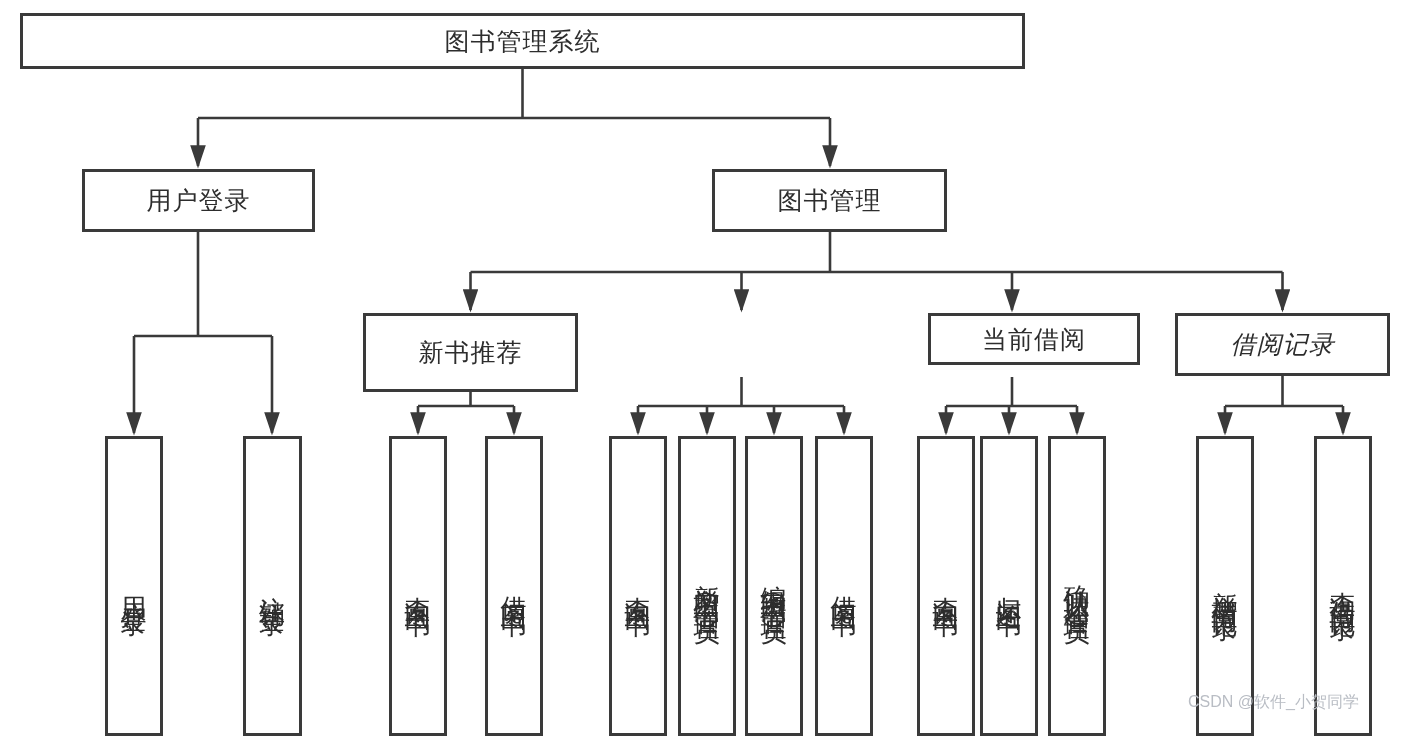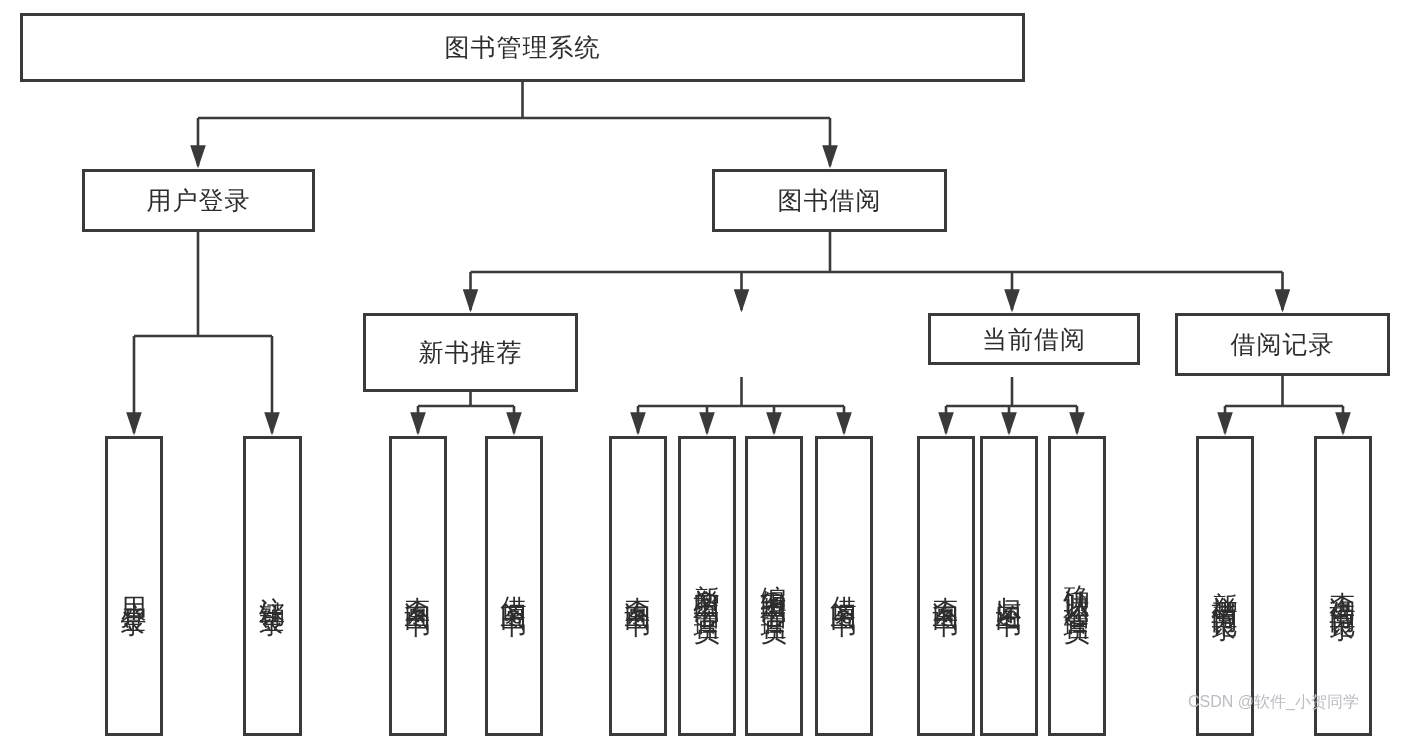--- a/index.html
+++ b/index.html
@@ -109,38 +109,38 @@
     <path d="M946,406 V433" marker-end="url(#arw)"></path>
     <path d="M1009,406 V433" marker-end="url(#arw)"></path>
     <path d="M1077,406 V433" marker-end="url(#arw)"></path>
 
     <path d="M1282.5,376 V406"></path>
     <path d="M1225,406 H1343"></path>
     <path d="M1225,406 V433" marker-end="url(#arw)"></path>
     <path d="M1343,406 V433" marker-end="url(#arw)"></path>
   </svg>
 
-  <div class="node hnode" style="left:20px;top:13px;width:1005px;height:69px;">
+  <div class="node hnode" style="left:20px;top:13px;width:1005px;height:56px;">
     <span>图书管理系统</span>
   </div>
 
   <div class="node hnode" style="left:82px;top:169px;width:233px;height:63px;">
     <span>用户登录</span>
   </div>
   <div class="node hnode" style="left:712px;top:169px;width:235px;height:63px;">
-    <span>图书借阅</span>
+    <span>图书管理</span>
   </div>
 
   <div class="node hnode" style="left:363px;top:313px;width:215px;height:79px;">
     <span>新书推荐</span>
   </div>
   <div class="node hnode" style="left:928px;top:313px;width:212px;height:52px;">
     <span>当前借阅</span>
   </div>
-  <div class="node hnode" style="left:1175px;top:313px;width:215px;height:63px;">
+  <div class="node hnode" style="left:1175px;top:313px;width:215px;height:63px;font-style:italic;">
     <span>借阅记录</span>
   </div>
 
   <div class="node leaf" style="left:105px;top:436px;width:58px;height:300px;">
     <span>用户登录</span>
   </div>
   <div class="node leaf" style="left:243px;top:436px;width:59px;height:300px;">
     <span>注销登录</span>
   </div>
 

